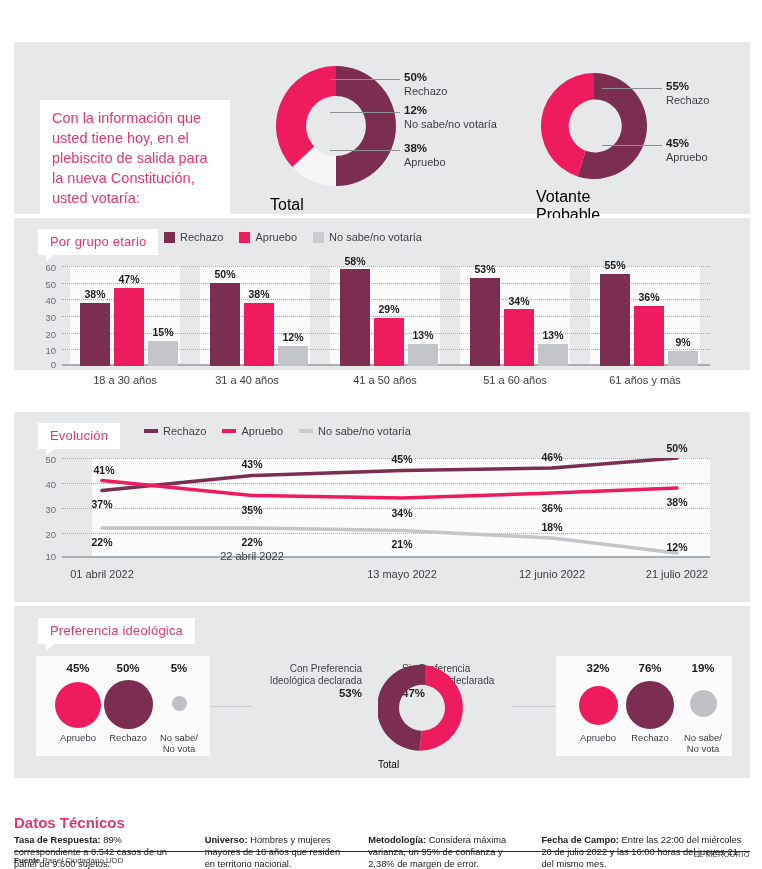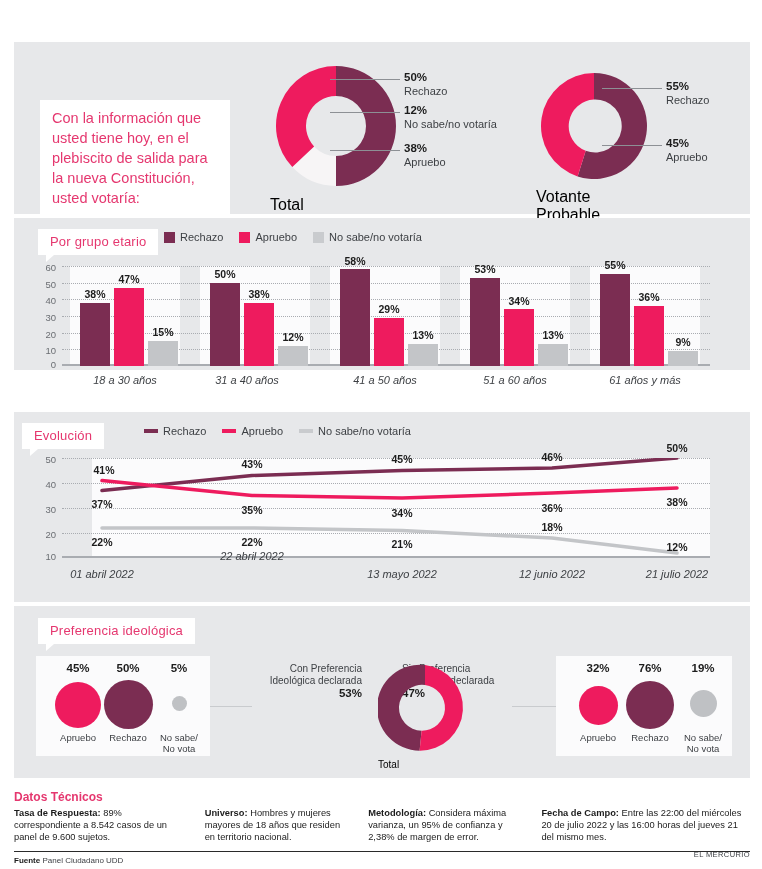--- a/index.html
+++ b/index.html
@@ -72,38 +72,38 @@
   .legend .sw { width: 11px; height: 11px; display:inline-block; }
   .legend .swline { width: 14px; height: 4px; display:inline-block; }
 
   
   .plot { position: absolute; }
   .gridline { position: absolute; left:0; right:0; height:0; border-top: 1px dotted #a9acb1; }
   .ytick { position:absolute; right:100%; margin-right:6px; transform: translateY(-50%); font-size: 9.5px; color:#6a6d72; }
   .baseline { position:absolute; left:0; right:0; bottom:0; height:2px; background:#a9acb1; }
   .bar { position:absolute; bottom:0; }
   .barlab { position:absolute; transform: translateX(-50%); font-size: 10.5px; font-weight: bold; color:#1c1c1c; white-space:nowrap; }
-  .xcat { position:absolute; transform: translateX(-50%); font-size: 11px; color:#3c3f43; white-space:nowrap;font-style:italic; }
+  .xcat { position:absolute; transform: translateX(-50%); font-size: 11px; color:#3c3f43; white-space:nowrap; }
   .group-bg { position:absolute; bottom:0; background:#fbfbfc; }
 
   
   .lineplot-bg { position:absolute; background: #fbfbfc; }
   .ptlab { position:absolute; transform: translateX(-50%); font-size:10.5px; font-weight:bold; color:#1c1c1c; white-space:nowrap;}
 
   
   .ideo-card { position:absolute; background:#fbfbfc; }
   .circ { position:absolute; border-radius:50%; }
   .circlab { position:absolute; transform:translateX(-50%); font-size:11.5px; font-weight:bold; color:#1c1c1c; }
   .circname { position:absolute; transform:translateX(-50%); font-size:9.5px; color:#3c3f43; text-align:center; line-height:11px; white-space:nowrap;}
   .ideo-side { position:absolute; font-size:10px; color:#3c3f43; line-height:12px; }
   .ideo-side b { font-size:11.5px; color:#1c1c1c; }
 
   
   #tech { position:absolute; left:14px; top:790px; right:12px; }
-  #tech-title { font-size:12px; font-weight:bold; color:#e5376f; margin-bottom:3px; }
+  #tech-title { font-size:15px; font-weight:bold; color:#e5376f; margin-bottom:3px;margin-top:24px; }
   .tech-cols { display:flex; gap:18px; }
   .tech-col { font-size:9.3px; color:#1c1c1c; line-height:12.2px; }
   .tech-col b { font-weight:bold; }
   #tech-c1 { width: 178px; }
   #tech-c2 { width: 150px; }
   #tech-c3 { width: 160px; }
   #tech-c4 { width: 215px; }
   #rule { position:absolute; left:14px; right:12px; top:851px; height:1px; background:#2a2a2a; }
   #fuente { position:absolute; left:14px; top:856px; font-size:8px; color:#3c3f43; }
   #fuente b { font-weight:bold; color:#1c1c1c; }
@@ -261,21 +261,21 @@
       <div class="xcat" style="left:63px;  top:108px;">18 a 30 años</div>
       <div class="xcat" style="left:185px; top:108px;">31 a 40 años</div>
       <div class="xcat" style="left:323px; top:108px;">41 a 50 años</div>
       <div class="xcat" style="left:453px; top:108px;">51 a 60 años</div>
       <div class="xcat" style="left:583px; top:108px;">61 años y más</div>
     </div>
   </div>
 
   <div class="panel" id="panel-evol">
 
-    <div class="tag" style="left:8px; top:11px;">Evolución</div>
+    <div class="tag" style="left:24px; top:11px;">Evolución</div>
 
     <div class="legend" style="left:130px; top:13px;">
       <div class="item">
         <span class="swline" style="background:#7b2d52;"></span>
         <span>Rechazo</span>
       </div>
       <div class="item">
         <span class="swline" style="background:#ee1b5e;"></span>
         <span>Apruebo</span>
       </div>

